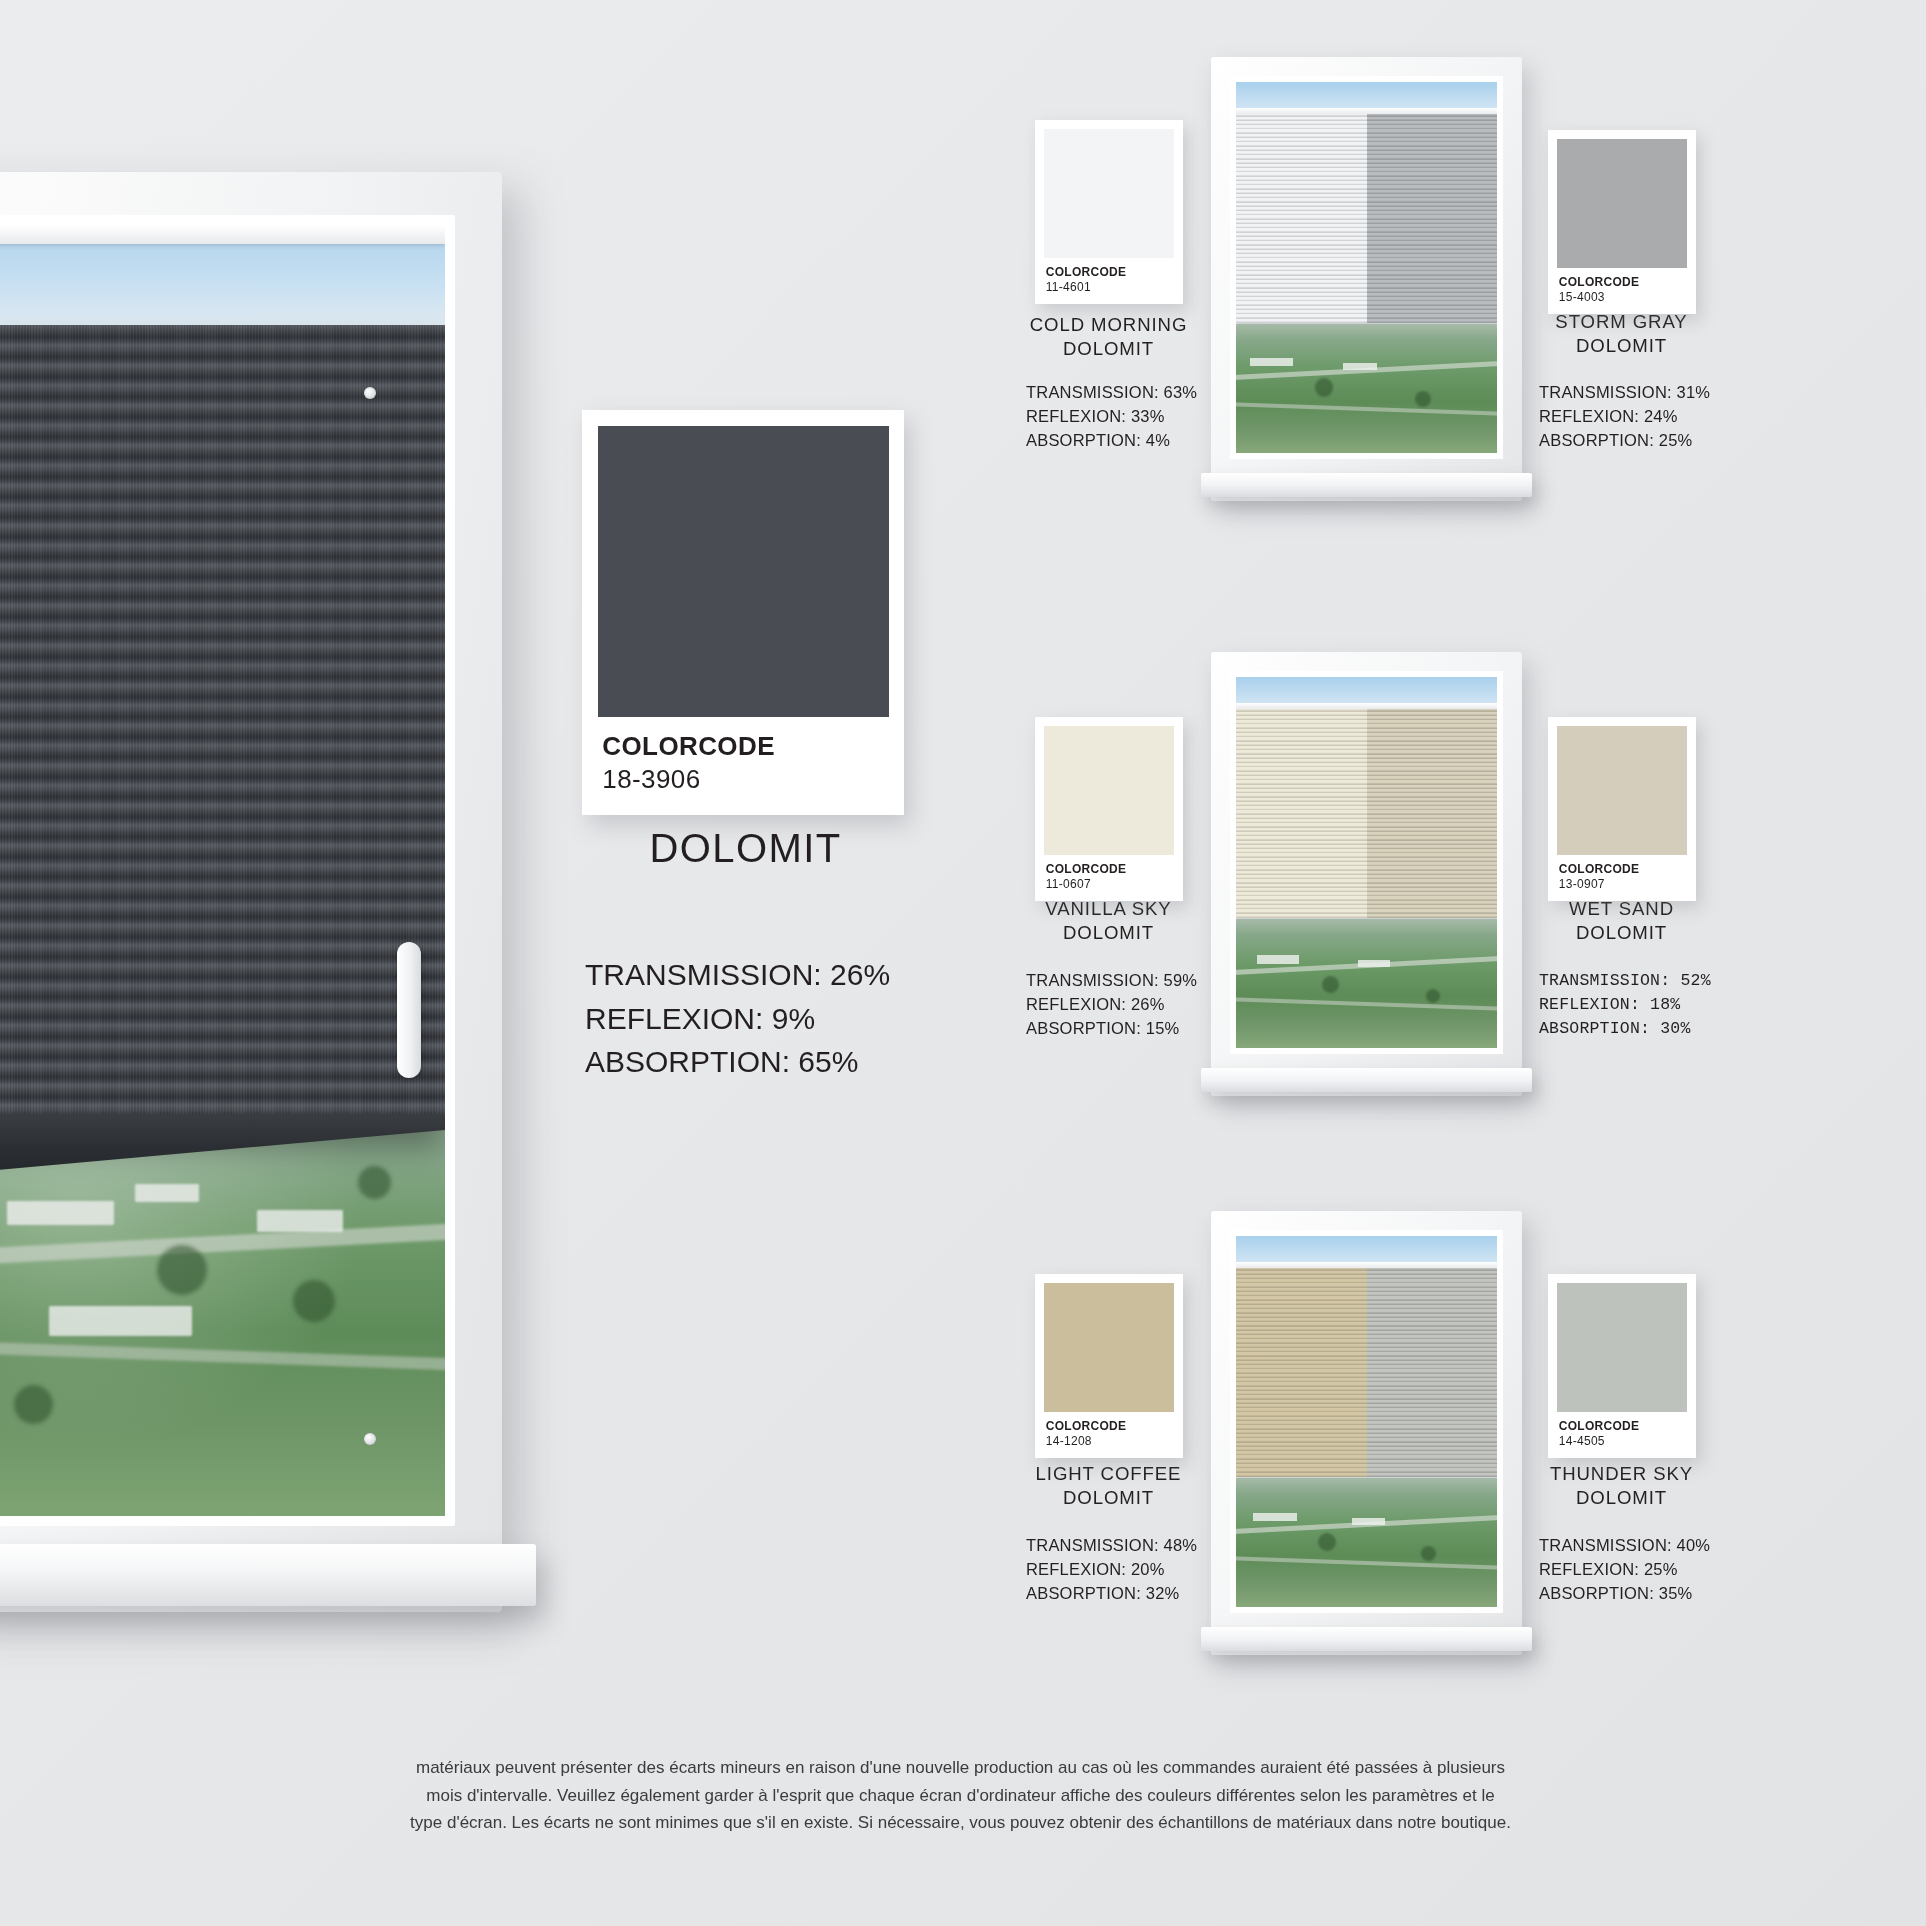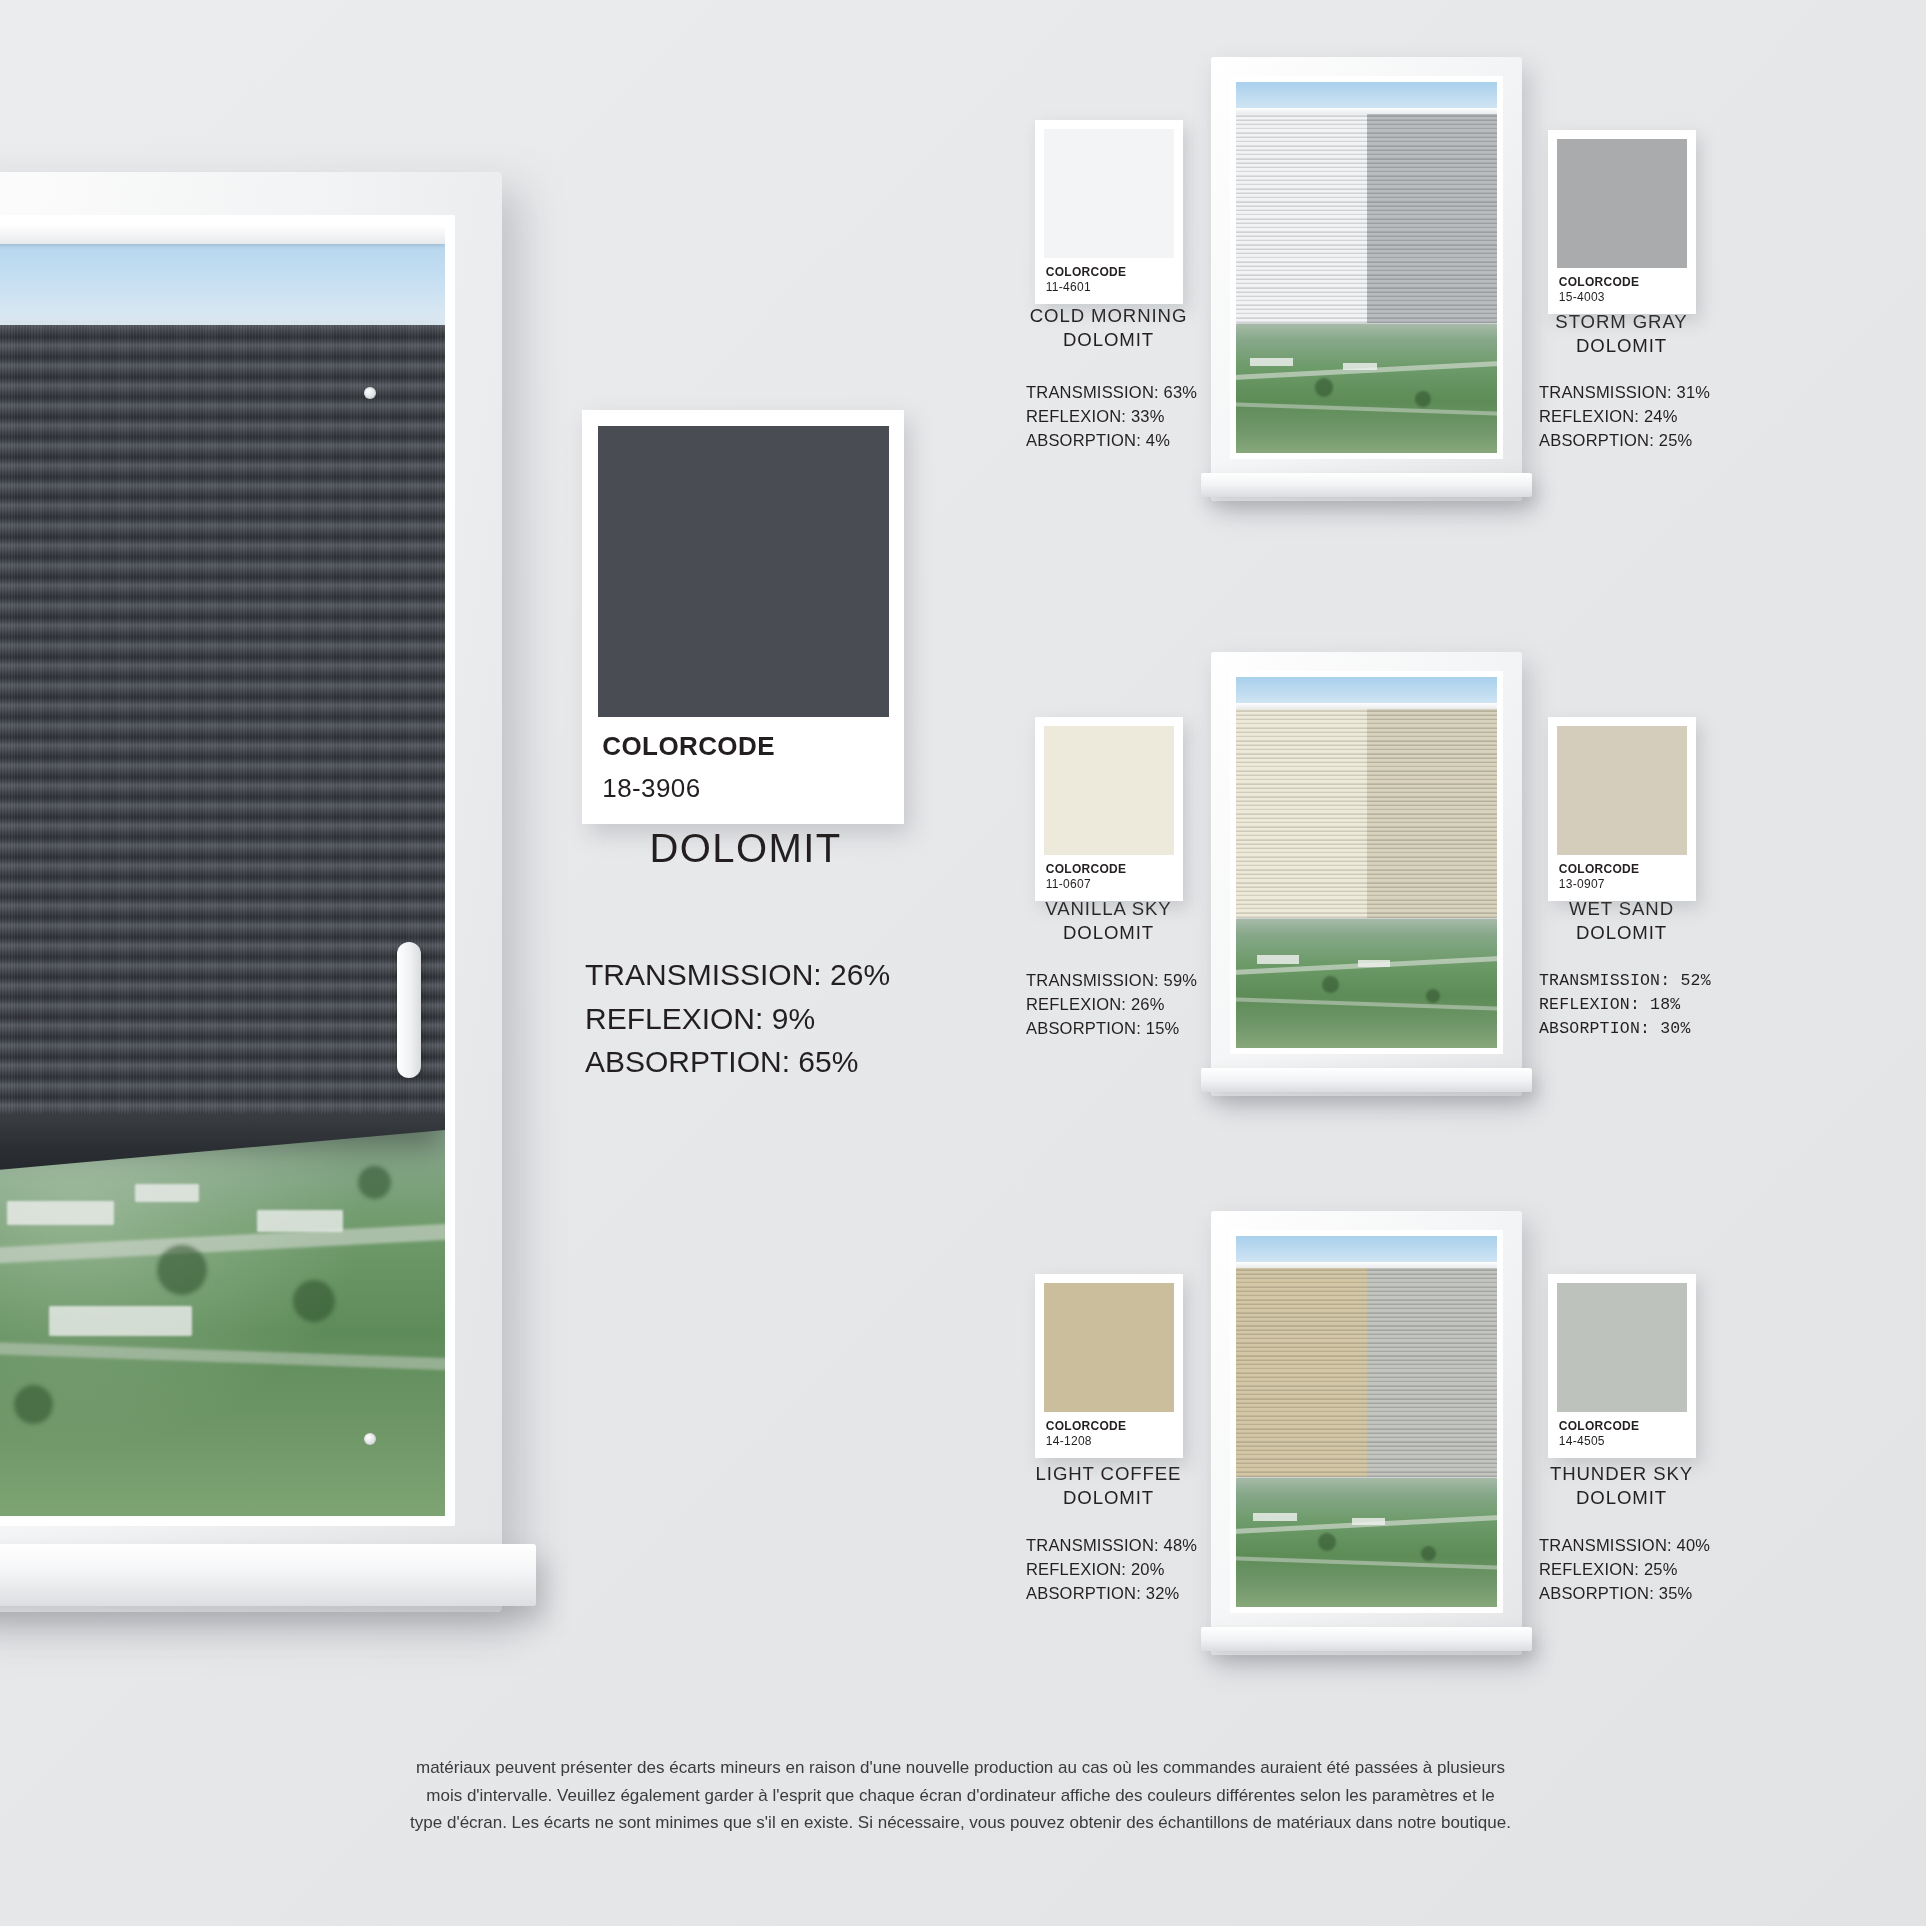--- a/index.html
+++ b/index.html
@@ -127,21 +127,21 @@
   .main-card .meta {
     padding: 14.3px 4.3px 20px 4.3px;
   }
   .main-card .meta .cc-label {
     font-weight: bold;
     font-size: 26px;
     letter-spacing: 0.4px;
   }
   .main-card .meta .cc-num {
     font-size: 26px;
-    margin-top: 11px;
+    margin-top: 2px;
     letter-spacing: 0.4px;
   }
   .main-title {
     position: absolute;
     left: 545px; top: 824px;
     width: 401px;
     text-align: center;
     font-size: 40px;
     letter-spacing: 1.4px;
     line-height: 1.22;
@@ -320,21 +320,21 @@
       <div class="win-sill"></div>
     </div>
 
     <div class="swatch-card" style="left:1035px; top:120px;">
       <div class="chip" id="sw0" style="background: rgb(242, 244, 245);"></div>
       <div class="meta">
         <div class="cc-label">COLORCODE</div>
         <div class="cc-num">11-4601</div>
       </div>
     </div>
-    <div class="sample-title" style="left:1012px; top:304px;">
+    <div class="sample-title" style="left:1012px; top:313px;">
       <div>COLD MORNING</div>
       <div>DOLOMIT</div>
     </div>
     <div class="sample-specs" style="left:1026px; top:370px;">
       <div>TRANSMISSION: 63%</div>
       <div>REFLEXION: 33%</div>
       <div>ABSORPTION: 4%</div>
     </div>
 
     <div class="swatch-card" style="left:1548px; top:130px;">

